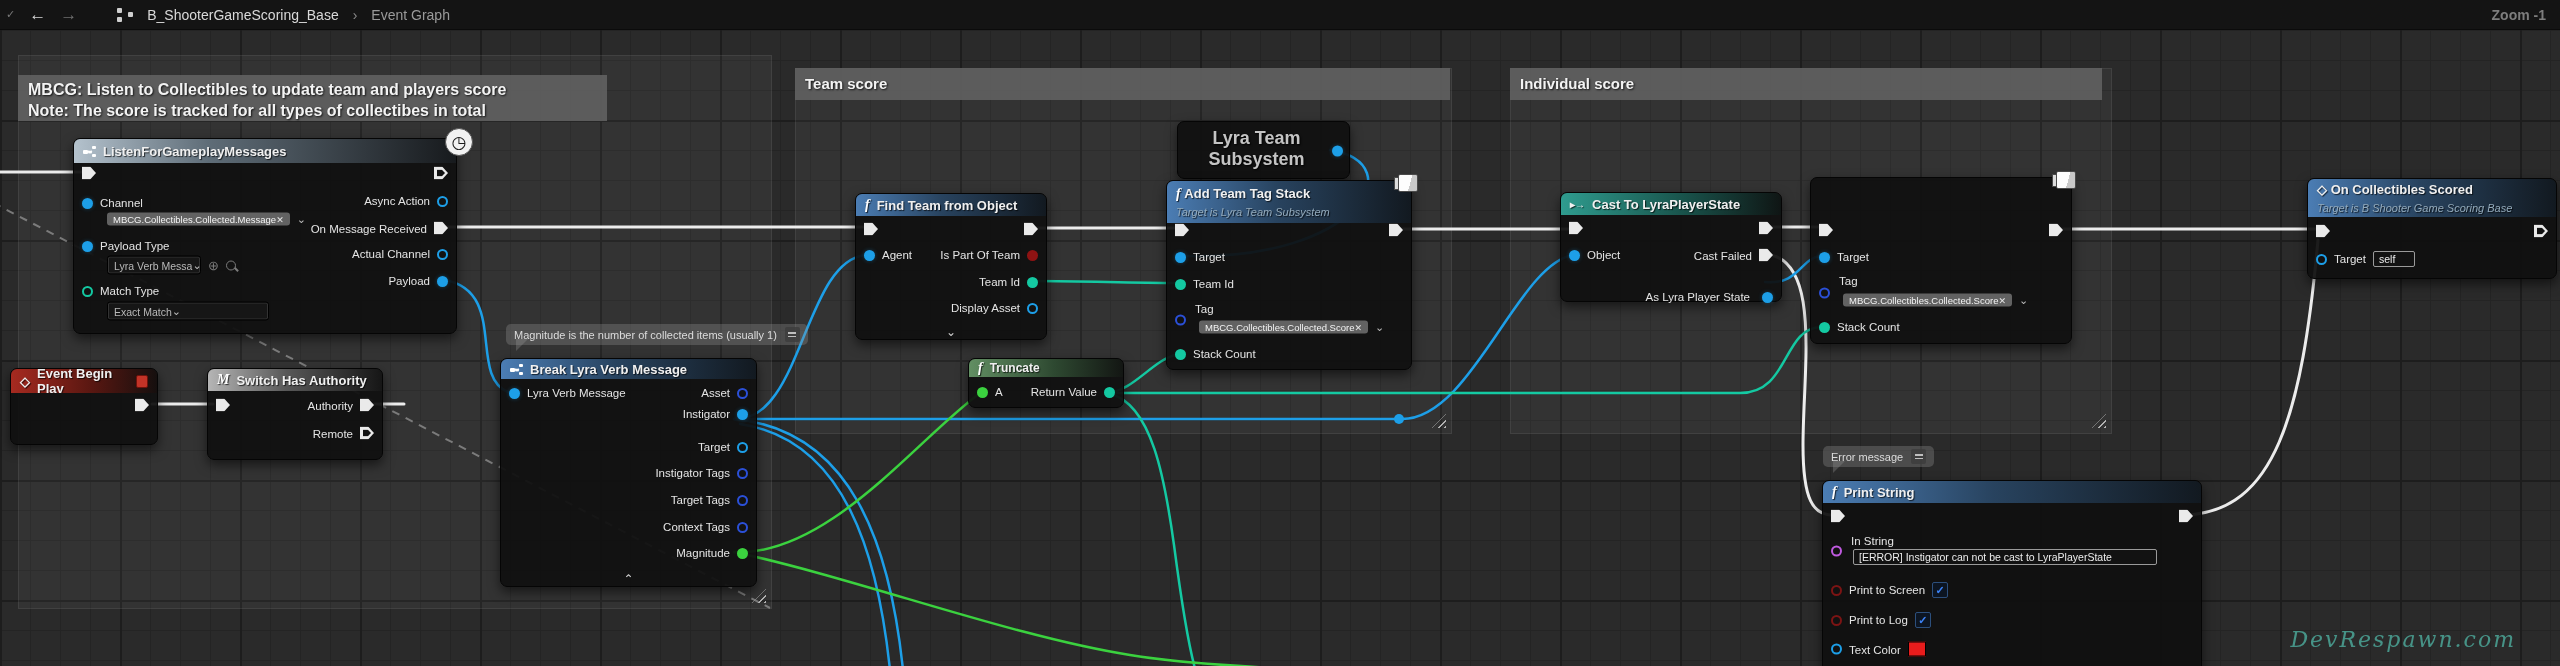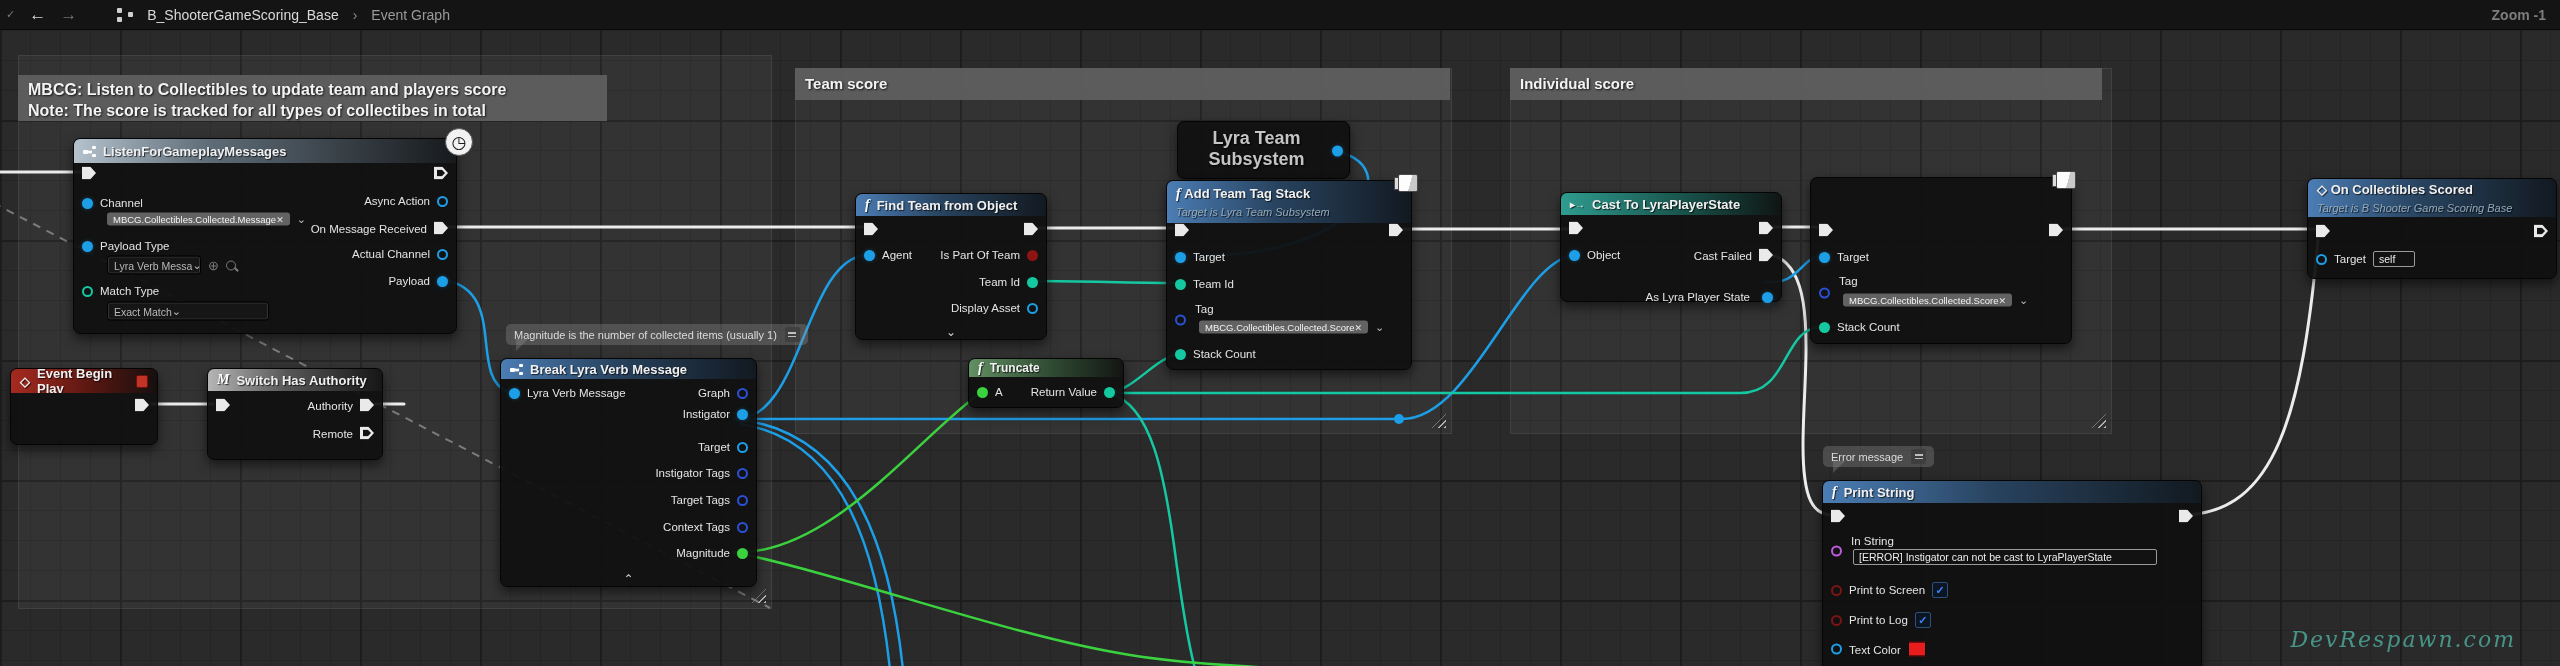--- a/index.html
+++ b/index.html
@@ -303,21 +303,21 @@
         <i></i>
         <i></i>
       </span>
     <span>Break Lyra Verb Message</span>
   </div>
   <div class="lr" style="top:34px;">
     <span class="rp f-obj"></span>
       <span class="plabel">Lyra Verb Message</span>
   </div>
   <div class="rr" style="top:34px;">
-    <span class="plabel">Graph</span>
+    <span class="plabel">Asset</span>
       <span class="rp h-tag"></span>
   </div>
   <div class="rr" style="top:55px;margin-left:22px;">
     <span class="plabel">Instigator</span>
       <span class="rp f-obj"></span>
   </div>
   <div class="rr" style="top:88px;">
     <span class="plabel">Target</span>
       <span class="rp h-obj"></span>
   </div>

